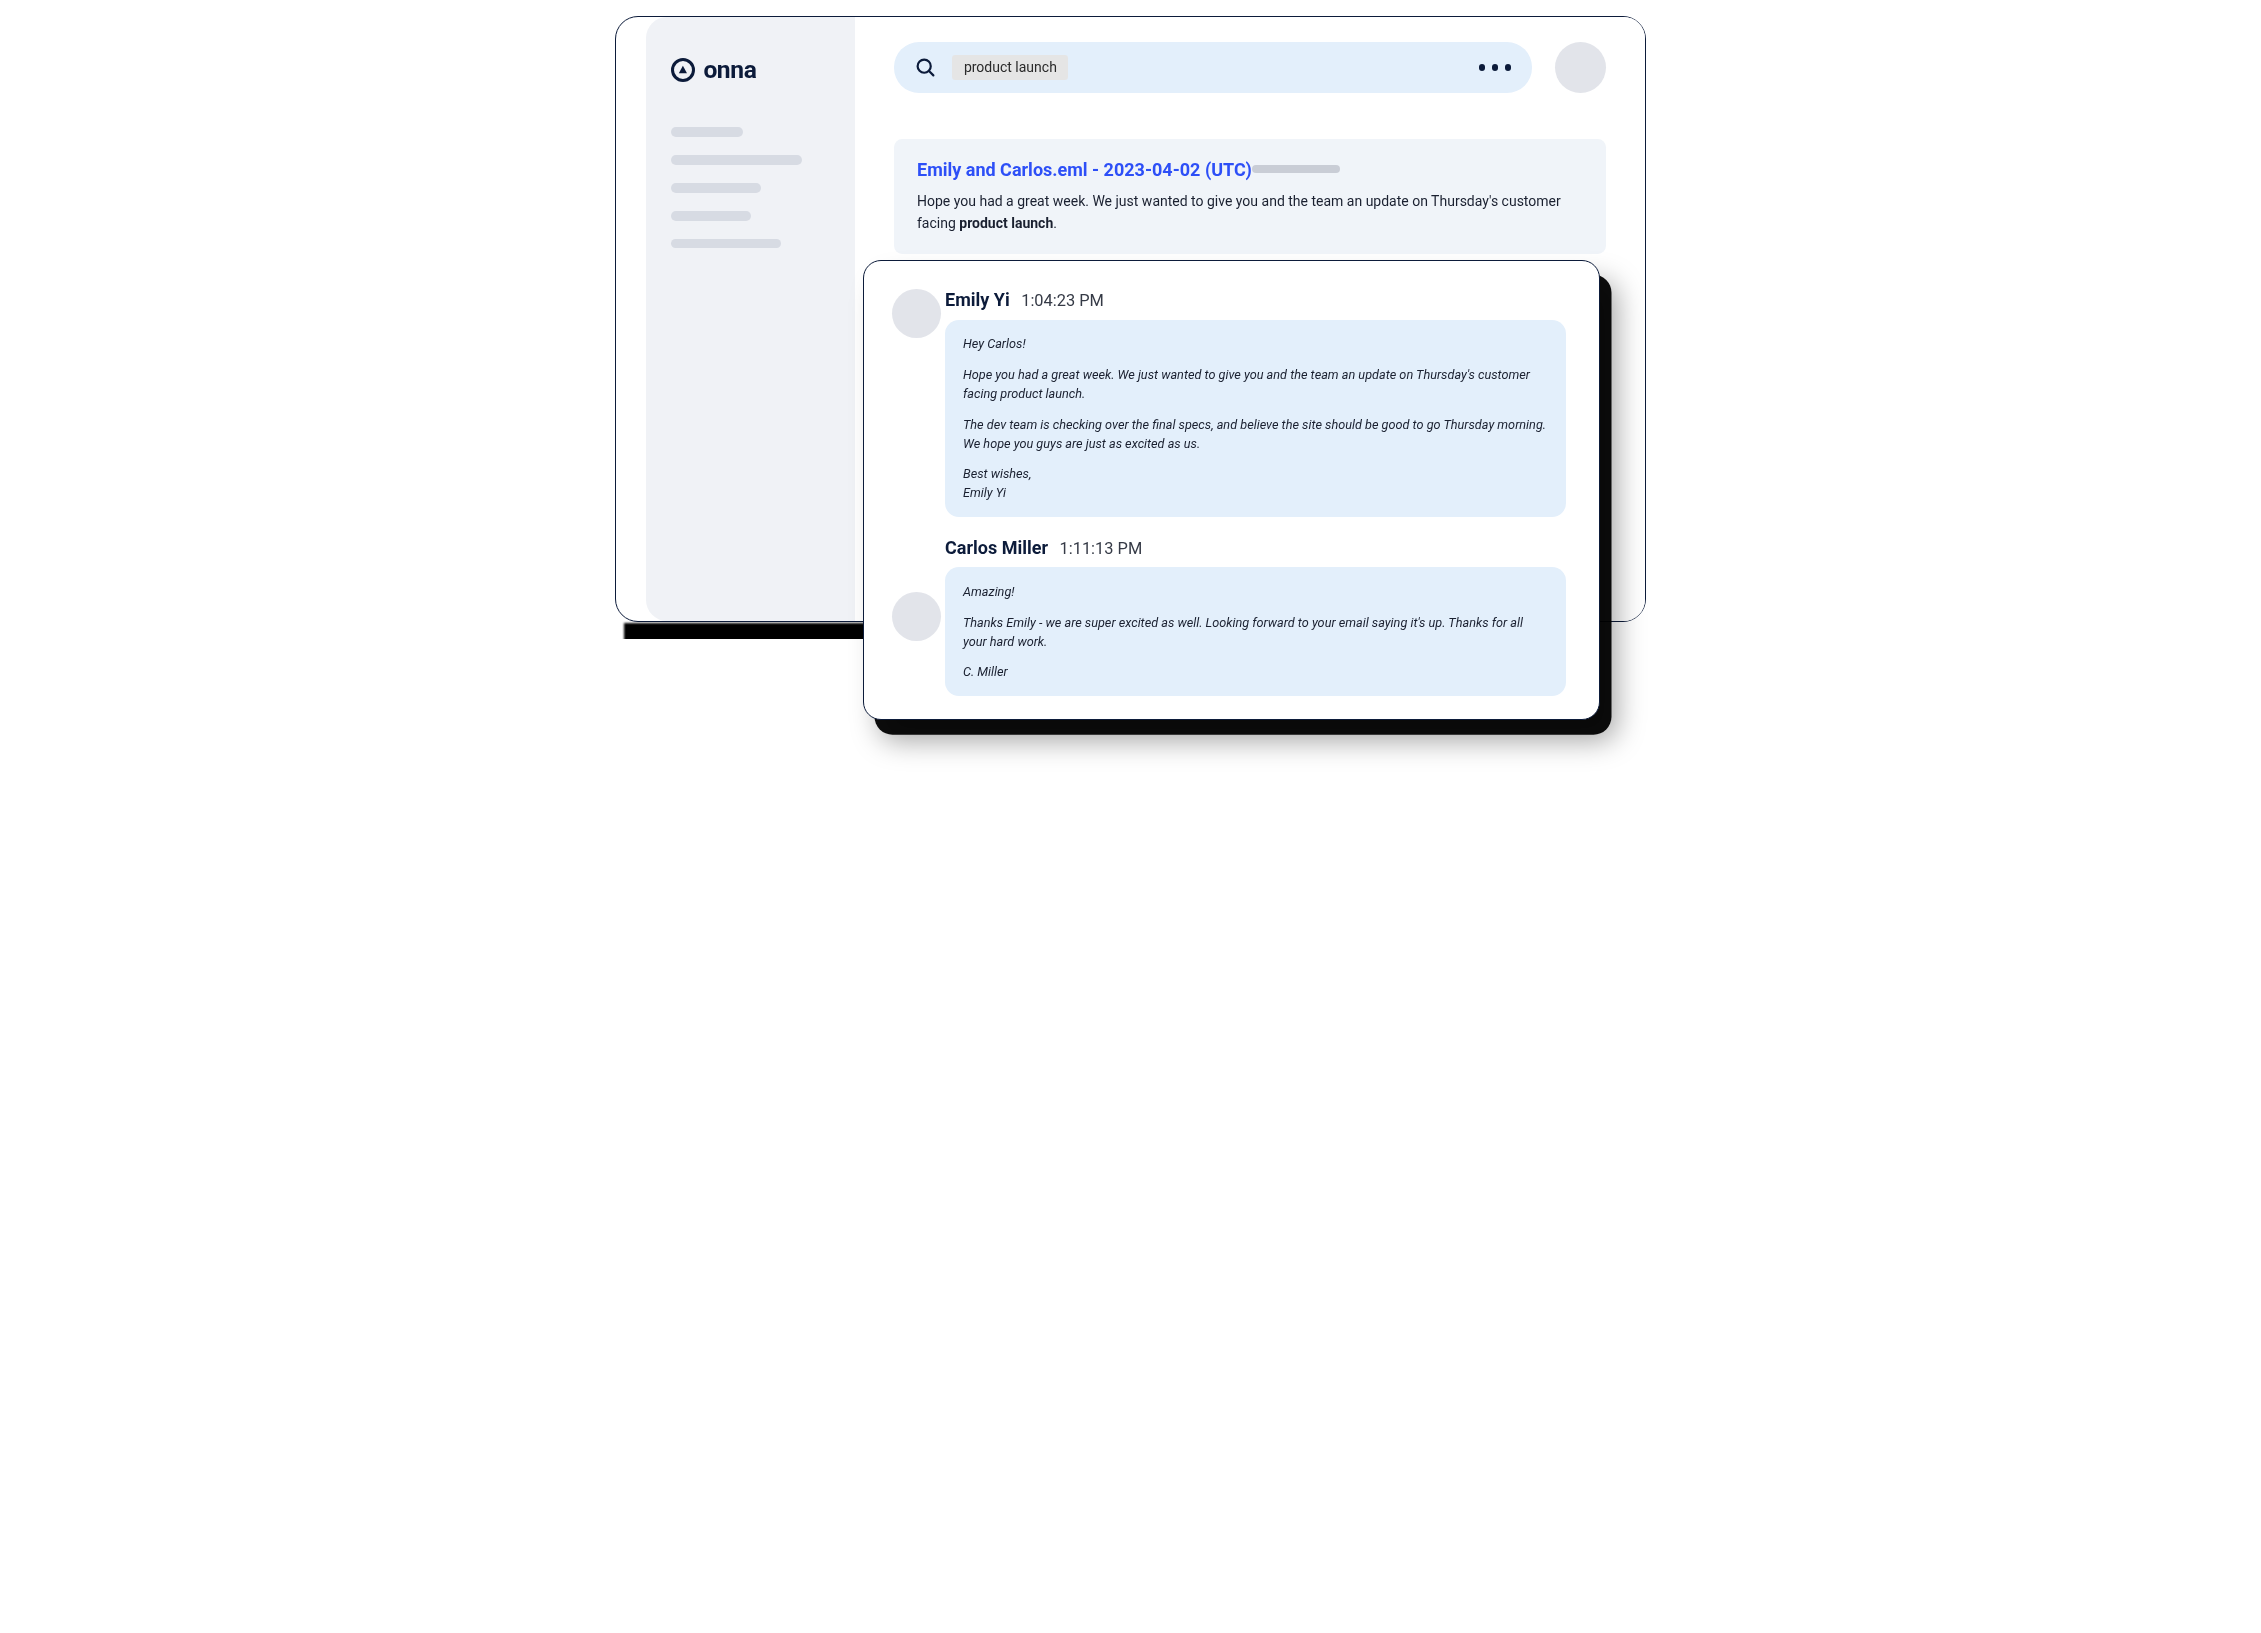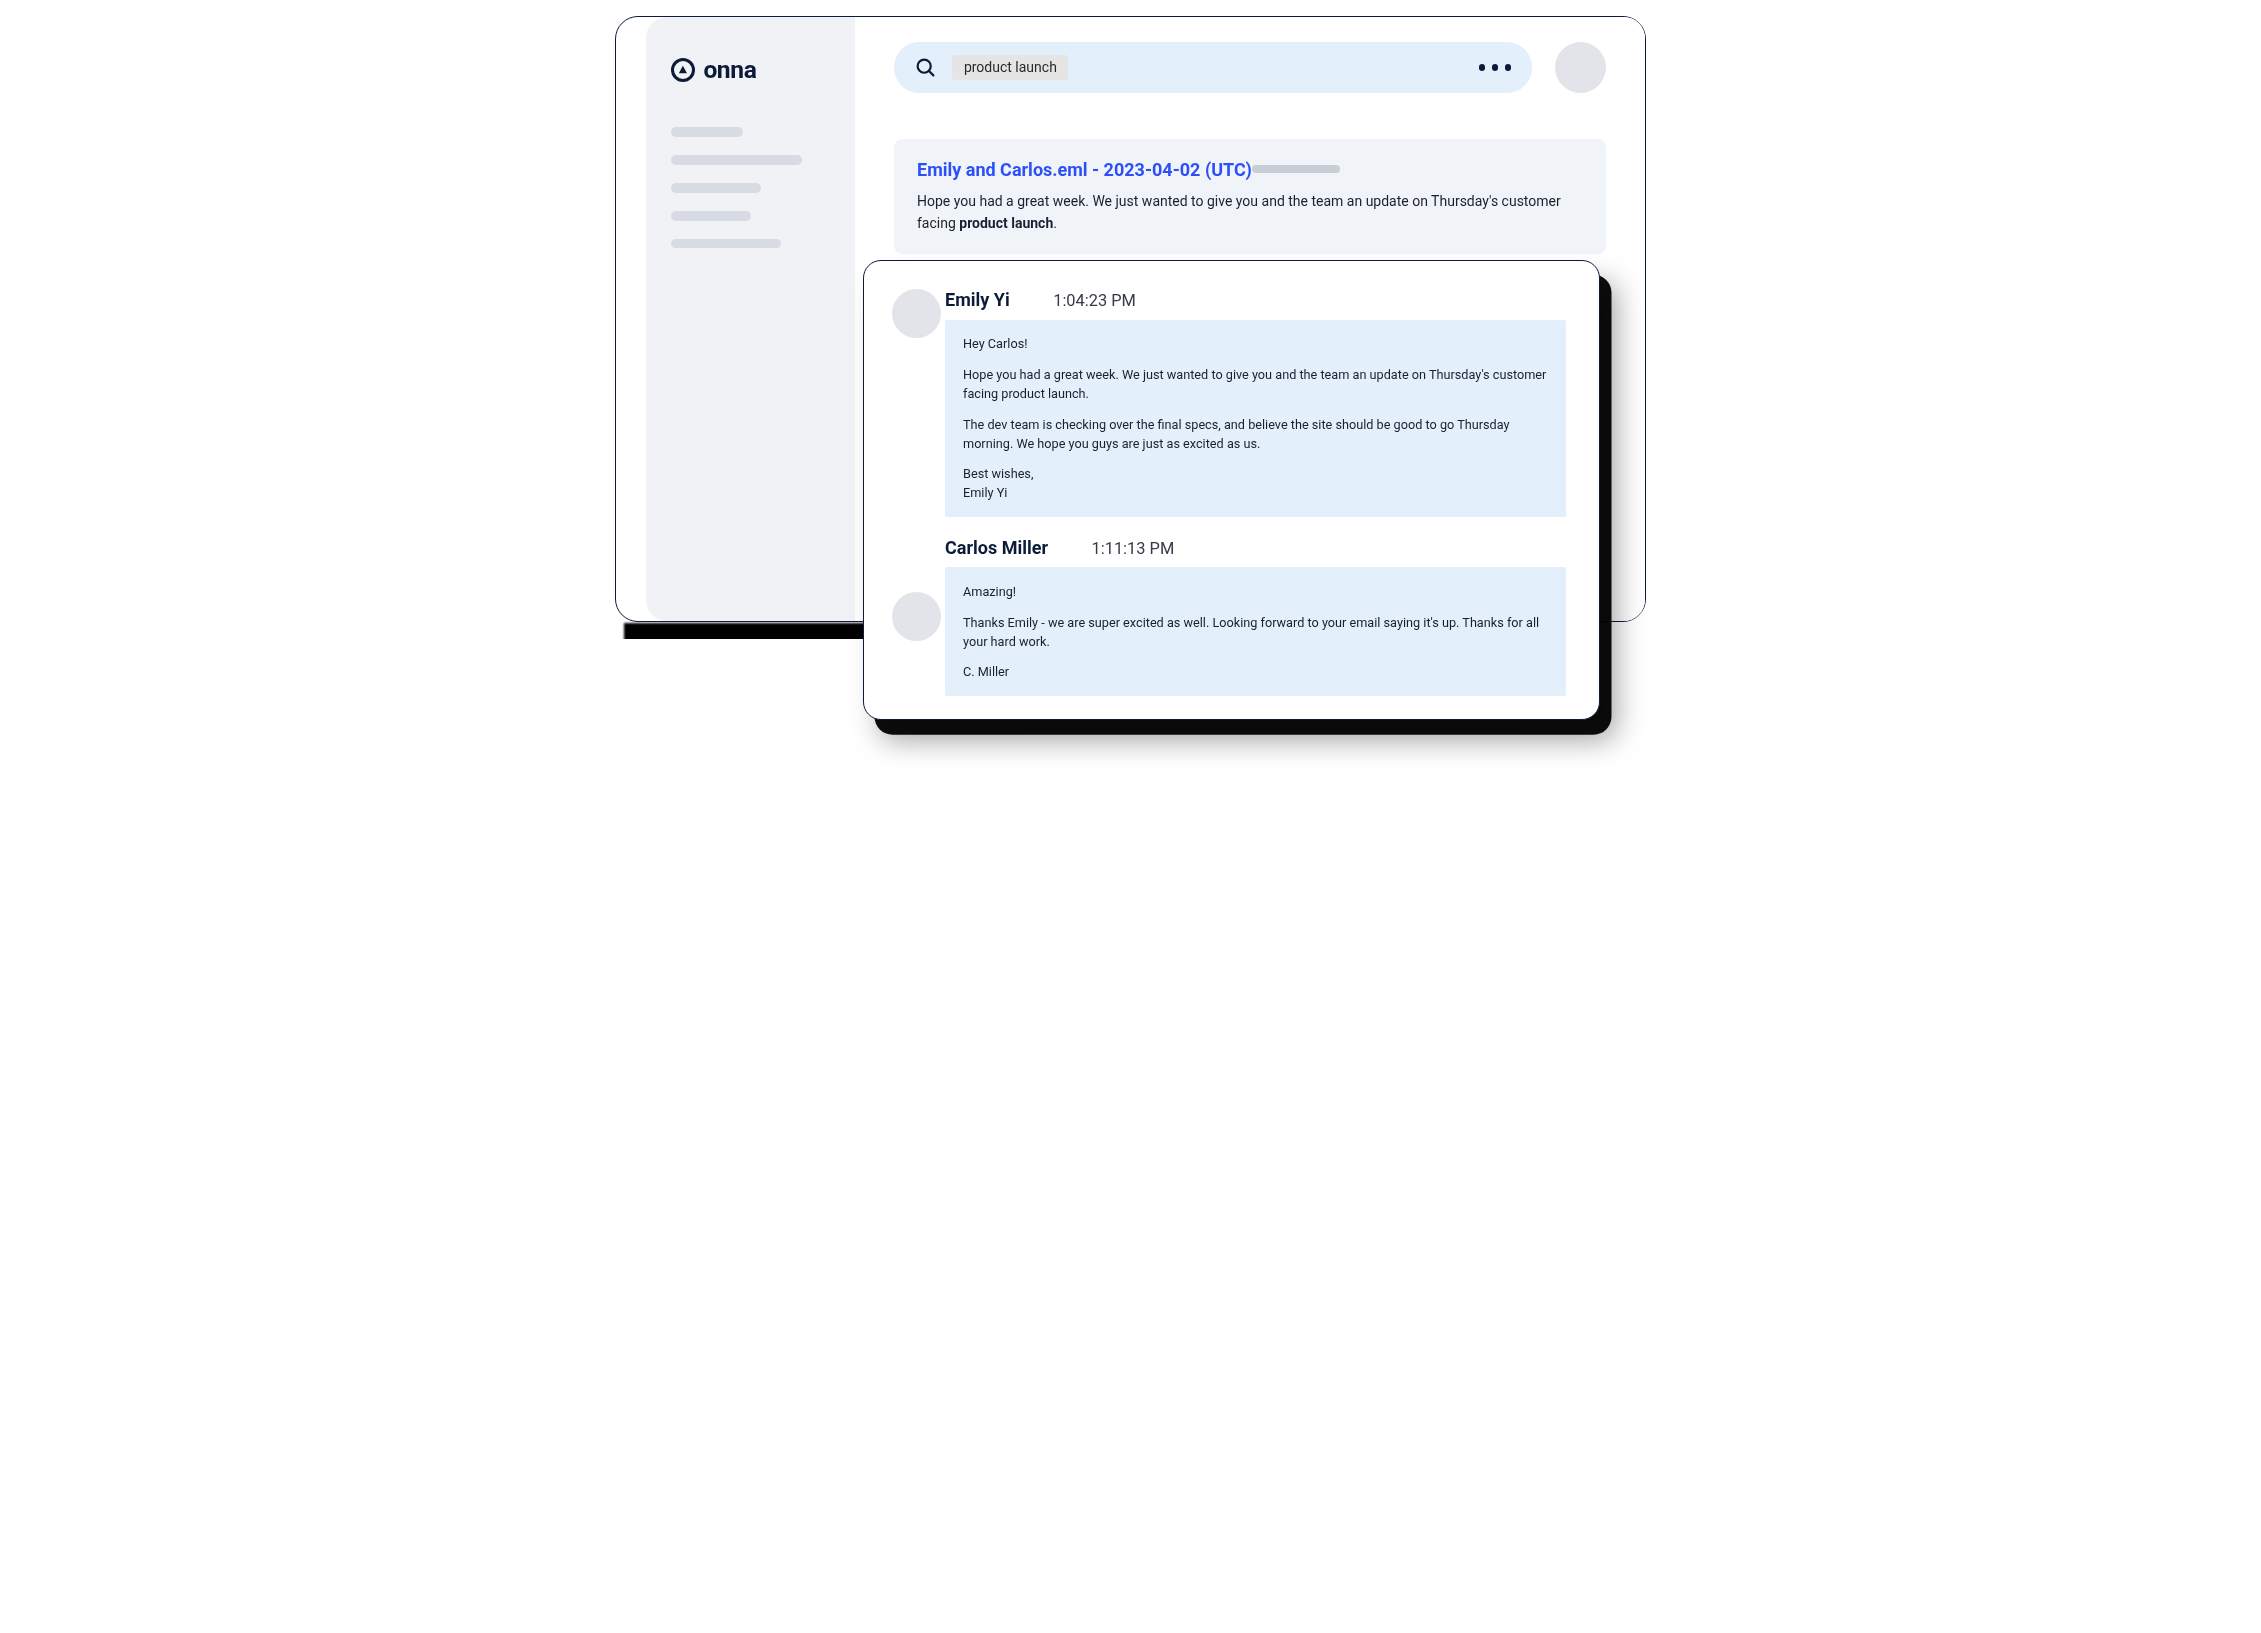--- a/index.html
+++ b/index.html
@@ -147,28 +147,29 @@
     display:flex;
     gap: 4px;
     margin-bottom: 19.6px;
   }
   .msg-avatar {
     width:49px; height:49px; border-radius:50%; background:#e2e4ea; flex:none;
   }
   .msg-body { flex:1; }
   .msg-header { display:flex; align-items:baseline; gap:11.5px; margin-bottom:9.8px; }
   .msg-name { font-size:18px; font-weight:700; color:#0c1b3a; }
-  .msg-time { font-size:16.4px; color:#353a46;margin-left:32px; }
+  .msg-time { font-size:16.4px; color:#353a46; }
   .msg-bubble {
     background:#e3effb;
-    border-radius:2px;
+    border-radius:14px;
     padding: 14.7px 18px;
     font-size:12.7px;
     line-height:1.5;
     color:#1a2030;
+    font-style:italic;
   }
   .msg-bubble p { margin-bottom: 11.5px; }
   .msg-bubble p:last-child { margin-bottom: 0; }
   .msg-sign { line-height:1.5; }
 </style>
 </head>
 <body>
 
 <div class="window">
   <div class="shadow-block"></div>

